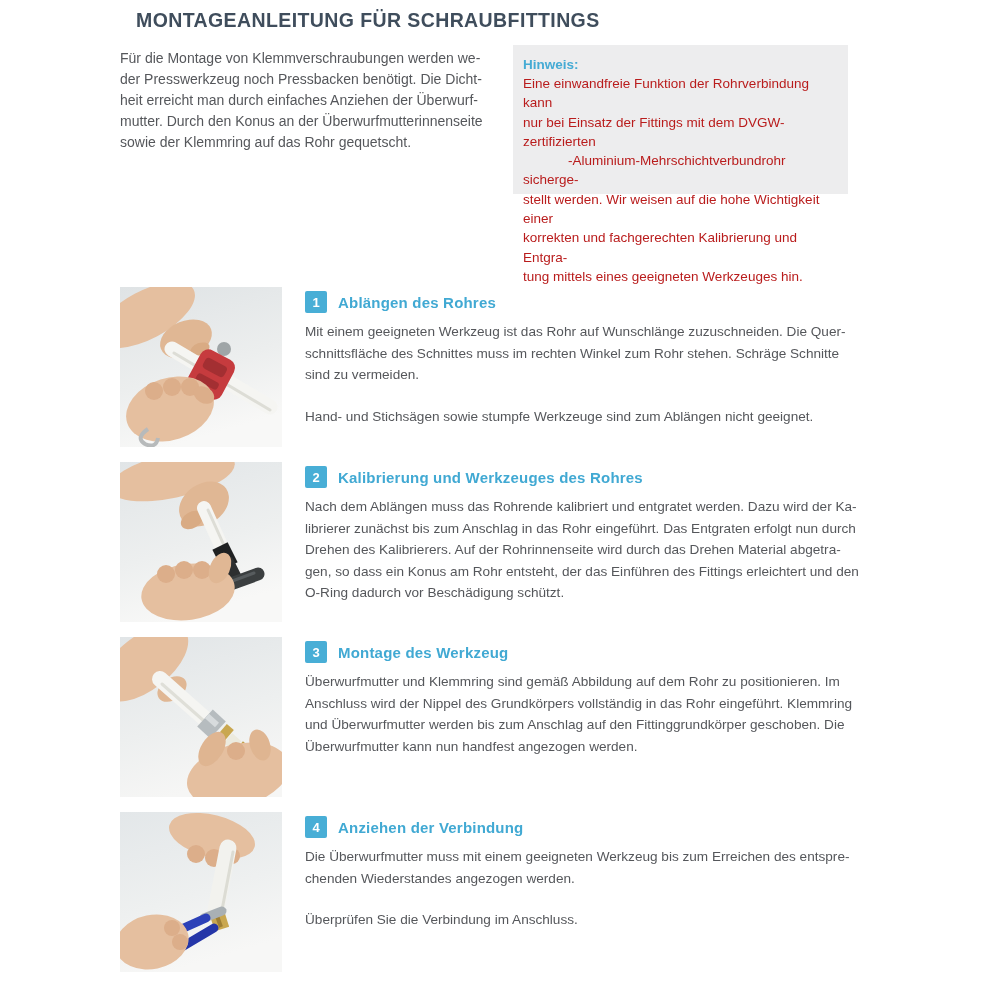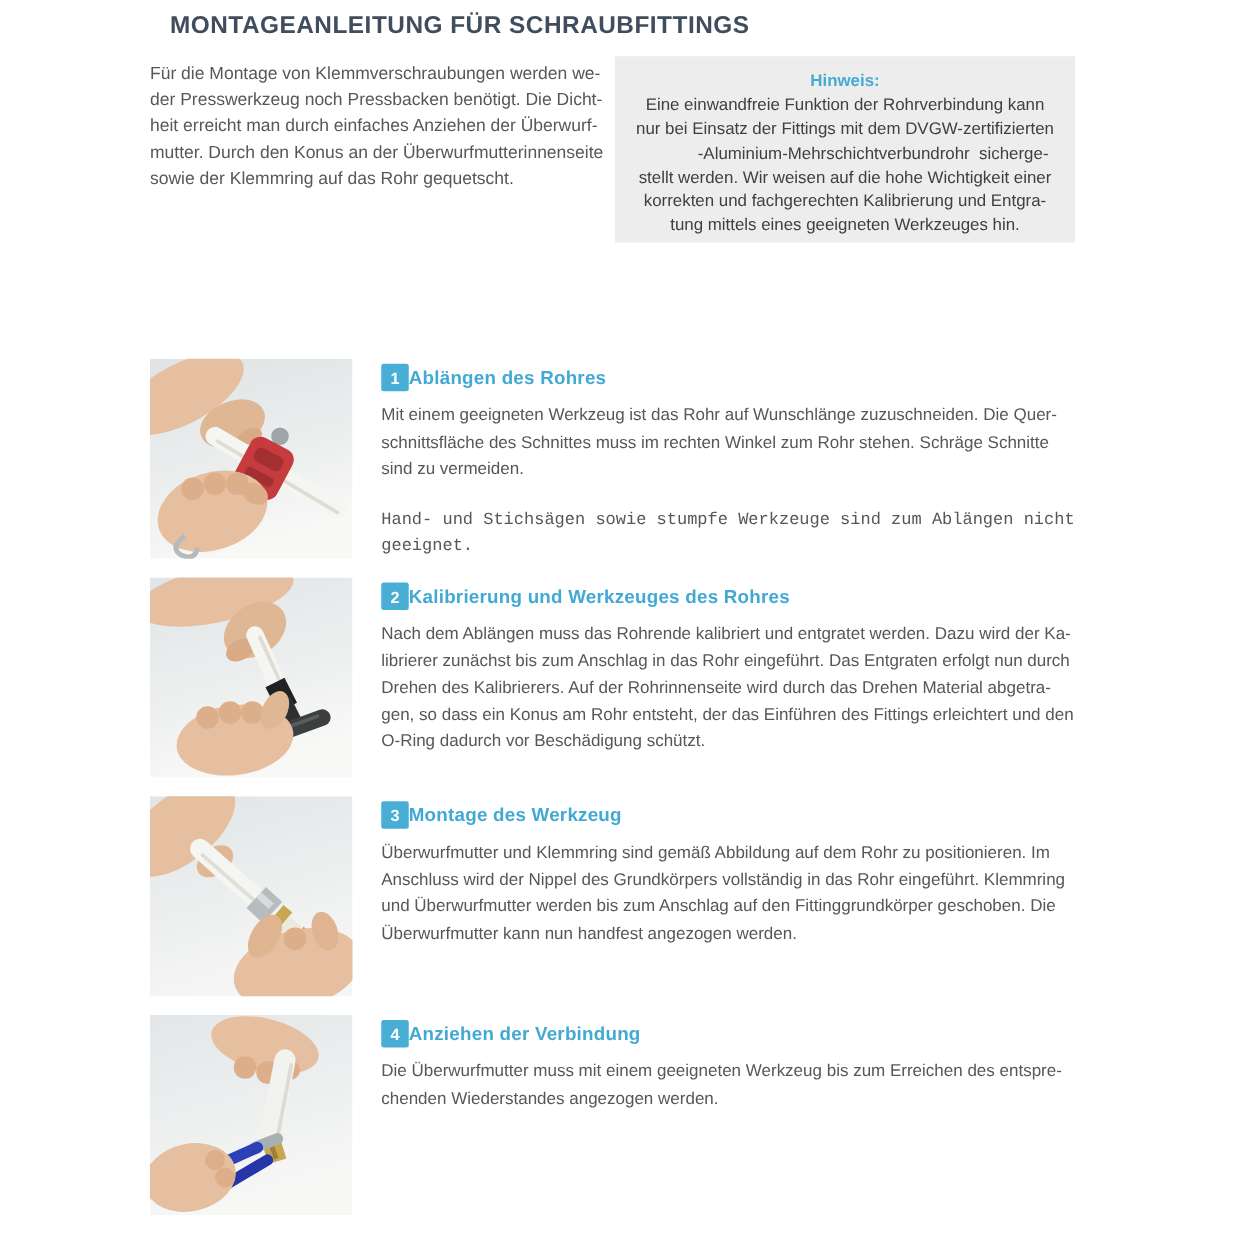--- a/index.html
+++ b/index.html
@@ -9,40 +9,40 @@
   }
   .title{
     position:absolute;left:136px;top:9px;margin:0;
     font-size:19.5px;font-weight:bold;letter-spacing:0.4px;color:#3f4d5c;
   }
   .intro{
     position:absolute;left:120px;top:48px;width:382px;
     font-size:14px;line-height:21px;white-space:pre-line;color:#55575b;
   }
   .note-box{
-    position:absolute;left:492px;top:45px;width:368px;height:149px;
-    background:#ededee;box-sizing:border-box;padding:11px 10px 8px 10px;text-align:center;
+    position:absolute;left:513px;top:45px;width:335px;height:149px;
+    background:#ededee;box-sizing:border-box;padding:11px 10px 8px 10px;
   }
   .note-label{color:#45abd4;font-weight:bold;font-size:13.5px;line-height:18px;}
-  .note-body{color:#404040;font-size:13.5px;line-height:19.3px;white-space:pre-wrap;}
+  .note-body{color:#b91c1c;font-size:13.5px;line-height:19.3px;white-space:pre-wrap;}
   .step{position:absolute;left:120px;width:760px;height:164px;}
   .step-photo{position:absolute;left:0;top:0;width:162px;height:160px;}
   .step-photo svg{display:block;}
   .step-content{position:absolute;left:185px;top:4px;width:578px;}
   .step-head{display:flex;align-items:center;height:22px;}
   .step-badge{
     flex:0 0 22px;width:22px;height:22px;background:#48aed6;color:#ffffff;
     font-weight:bold;font-size:13px;display:flex;align-items:center;justify-content:center;
     border-radius:2px;
   }
-  .step-title{color:#41a9d3;font-weight:bold;font-size:15px;letter-spacing:0.2px;}
+  .step-title{margin-left:11px;color:#41a9d3;font-weight:bold;font-size:15px;letter-spacing:0.2px;}
   .step-para{
     margin-top:8px;font-size:13.6px;line-height:21.5px;color:#55575b;white-space:pre-line;
   }
-  .step-para + .step-para{margin-top:20px;font-family:Liberation Mono, monospace;}
+  .step-para + .step-para{margin-top:20px;}
 </style>
 </head>
 <body>
 
 <div class="page">
 
   <h1 class="title">MONTAGEANLEITUNG FÜR SCHRAUBFITTINGS</h1>
 
   <div class="intro">Für die Montage von Klemmverschraubungen werden we-
 der Presswerkzeug noch Pressbacken benötigt. Die Dicht-
@@ -242,16 +242,17 @@
         </g>
       </svg>
     </div>
     <div class="step-content">
       <div class="step-head">
         <span class="step-badge">4</span>
         <span class="step-title">Anziehen der Verbindung</span>
       </div>
       <div class="step-para">Die Überwurfmutter muss mit einem geeigneten Werkzeug bis zum Erreichen des entspre-
 chenden Wiederstandes angezogen werden.</div>
+      <div class="step-para">Überprüfen Sie die Verbindung im Anschluss.</div>
     </div>
   </section>
 
 </div>
 
 </body></html>

